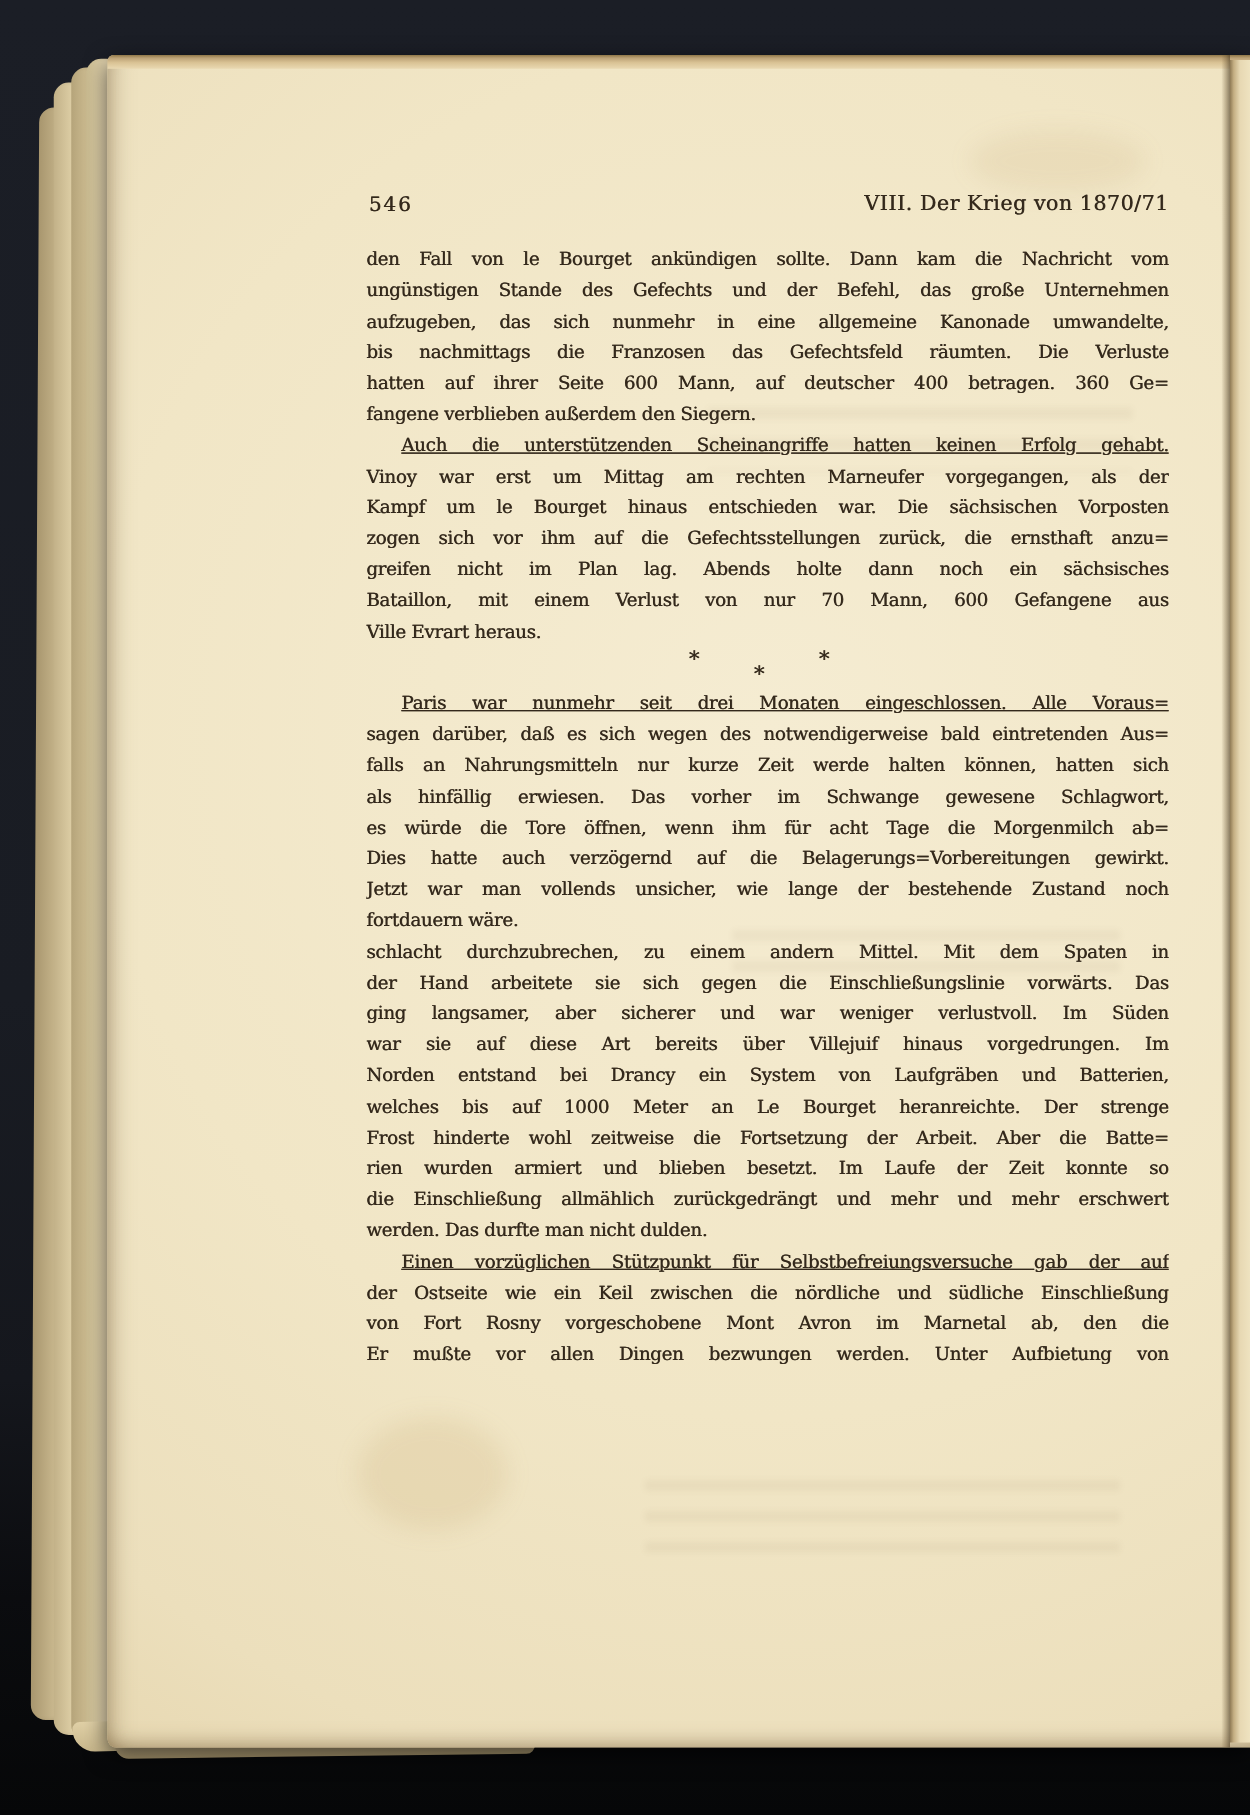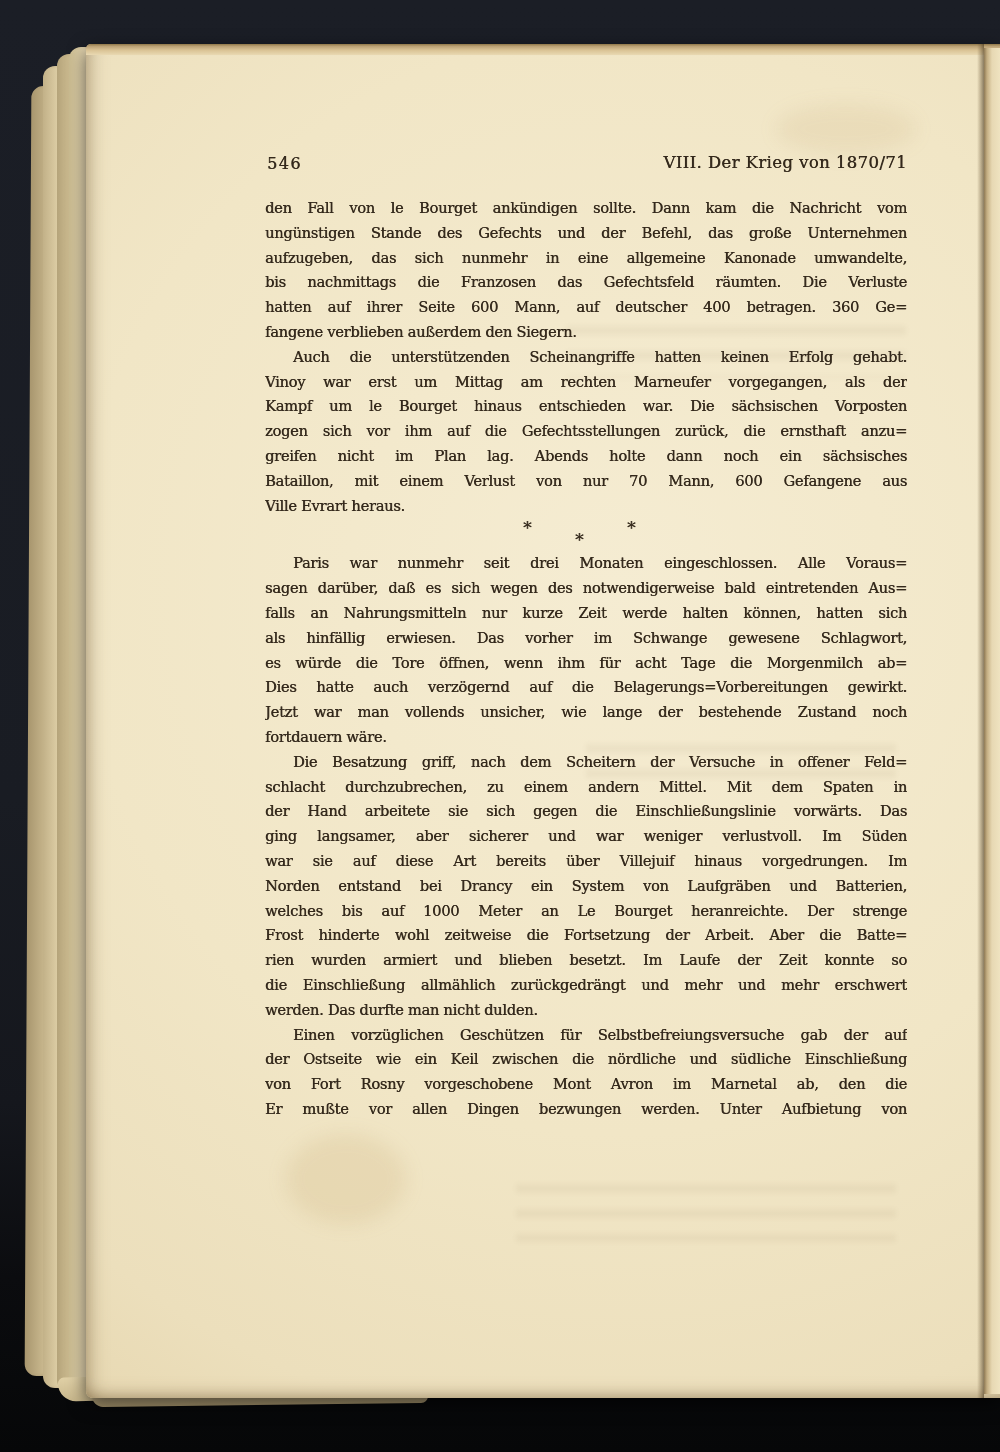--- a/index.html
+++ b/index.html
@@ -32,32 +32,32 @@
     background:linear-gradient(90deg,#8f7a55 0px,#c4ae82 3px,#e7d8b3 8px,#efe3c0 100%);}
   .stain{position:absolute;border-radius:50%;filter:blur(9px);}
   .stain.s1{left:200px;top:1090px;width:120px;height:90px;background:rgba(186,152,84,.14);}
   .stain.s2{left:690px;top:60px;width:140px;height:50px;background:rgba(176,142,78,.10);}
   .ghost{position:absolute;opacity:.055;filter:blur(2.5px);
     background:repeating-linear-gradient(180deg,#6b5332 0 9px,transparent 9px 25px);}
   .ghost.g1{left:480px;top:282px;width:340px;height:52px;}
   .ghost.g2{left:430px;top:1140px;width:380px;height:58px;}
   .ghost.g3{left:500px;top:700px;width:310px;height:50px;}
   
-  .ink{color:#33281b;text-shadow:.4px 0 0 rgba(51,40,27,.85);}
+  .ink{color:#33281b;text-shadow:.4px 0 0 rgba(51,40,27,.85);margin-left:28px;}
   .header-row{position:absolute;left:179px;top:109px;width:642px;height:26px;}
   .page-number{position:absolute;left:2px;top:1px;font-size:16px;letter-spacing:1.5px;}
   .header-title{display:block;text-align:right;font-size:16.5px;letter-spacing:.4px;}
   .text-block{position:absolute;left:179px;top:152px;width:642px;}
   .paragraph{margin:0;}
   .line{
     height:24.8px;overflow:hidden;font-size:14.6px;line-height:24.8px;
     letter-spacing:-.25px;text-align:justify;text-align-last:justify;
   }
   .line.last{text-align-last:left;}
-  .line.indent{text-indent:28px;}
+  .line.indent{text-indent:28px;text-decoration:underline;}
   .asterisk-divider{position:relative;height:33px;}
   .ast{position:absolute;font-size:17px;line-height:14px;}
   .ast.a1{left:258px;top:3px;}
   .ast.a2{left:362px;top:3px;}
   .ast.a3{left:310px;top:15px;}
 </style>
 </head>
 <body>
 
 <div class="scene">
@@ -109,34 +109,33 @@
           <div class="line indent">Paris war nunmehr seit drei Monaten eingeschlossen. Alle Voraus=</div>
           <div class="line">sagen darüber, daß es sich wegen des notwendigerweise bald eintretenden Aus=</div>
           <div class="line">falls an Nahrungsmitteln nur kurze Zeit werde halten können, hatten sich</div>
           <div class="line">als hinfällig erwiesen. Das vorher im Schwange gewesene Schlagwort,</div>
           <div class="line">es würde die Tore öffnen, wenn ihm für acht Tage die Morgenmilch ab=</div>
           <div class="line">Dies hatte auch verzögernd auf die Belagerungs=Vorbereitungen gewirkt.</div>
           <div class="line">Jetzt war man vollends unsicher, wie lange der bestehende Zustand noch</div>
           <div class="line last">fortdauern wäre.</div>
         </div>
         <div class="paragraph">
-          <div class="line indent">Die Besatzung griff, nach dem Scheitern der Versuche in offener Feld=</div>
           <div class="line">schlacht durchzubrechen, zu einem andern Mittel. Mit dem Spaten in</div>
           <div class="line">der Hand arbeitete sie sich gegen die Einschließungslinie vorwärts. Das</div>
           <div class="line">ging langsamer, aber sicherer und war weniger verlustvoll. Im Süden</div>
           <div class="line">war sie auf diese Art bereits über Villejuif hinaus vorgedrungen. Im</div>
           <div class="line">Norden entstand bei Drancy ein System von Laufgräben und Batterien,</div>
           <div class="line">welches bis auf 1000 Meter an Le Bourget heranreichte. Der strenge</div>
           <div class="line">Frost hinderte wohl zeitweise die Fortsetzung der Arbeit. Aber die Batte=</div>
           <div class="line">rien wurden armiert und blieben besetzt. Im Laufe der Zeit konnte so</div>
           <div class="line">die Einschließung allmählich zurückgedrängt und mehr und mehr erschwert</div>
           <div class="line last">werden. Das durfte man nicht dulden.</div>
         </div>
         <div class="paragraph">
-          <div class="line indent">Einen vorzüglichen Geschützen für Selbstbefreiungsversuche gab der auf</div>
+          <div class="line indent">Einen vorzüglichen Stützpunkt für Selbstbefreiungsversuche gab der auf</div>
           <div class="line">der Ostseite wie ein Keil zwischen die nördliche und südliche Einschließung</div>
           <div class="line">von Fort Rosny vorgeschobene Mont Avron im Marnetal ab, den die</div>
           <div class="line">Er mußte vor allen Dingen bezwungen werden. Unter Aufbietung von</div>
         </div>
       </div>
 
     <div class="gutter-crease"></div>
     <div class="facing-sliver"></div>
   </div>
 </div>

